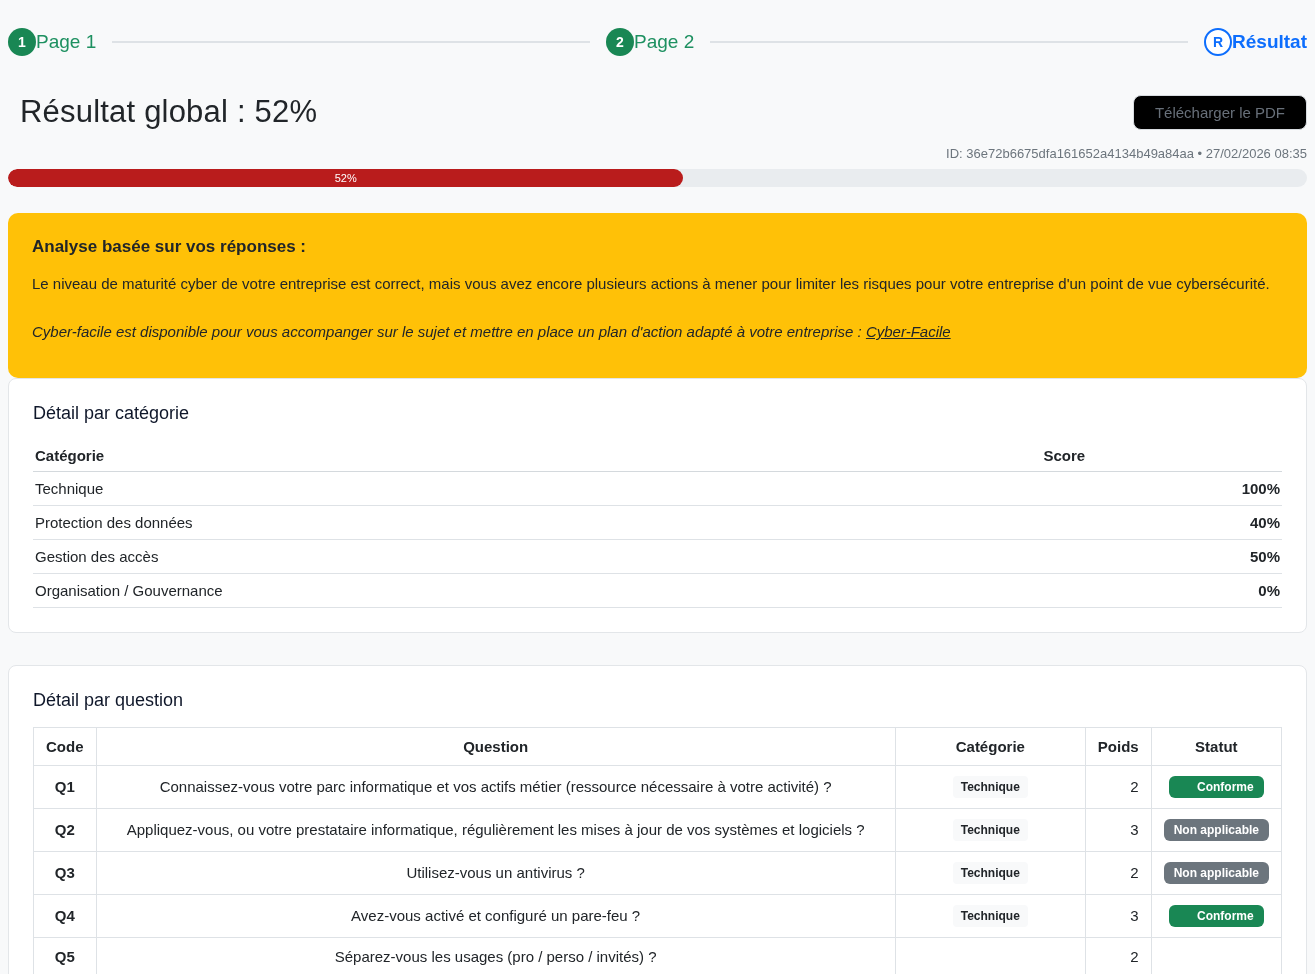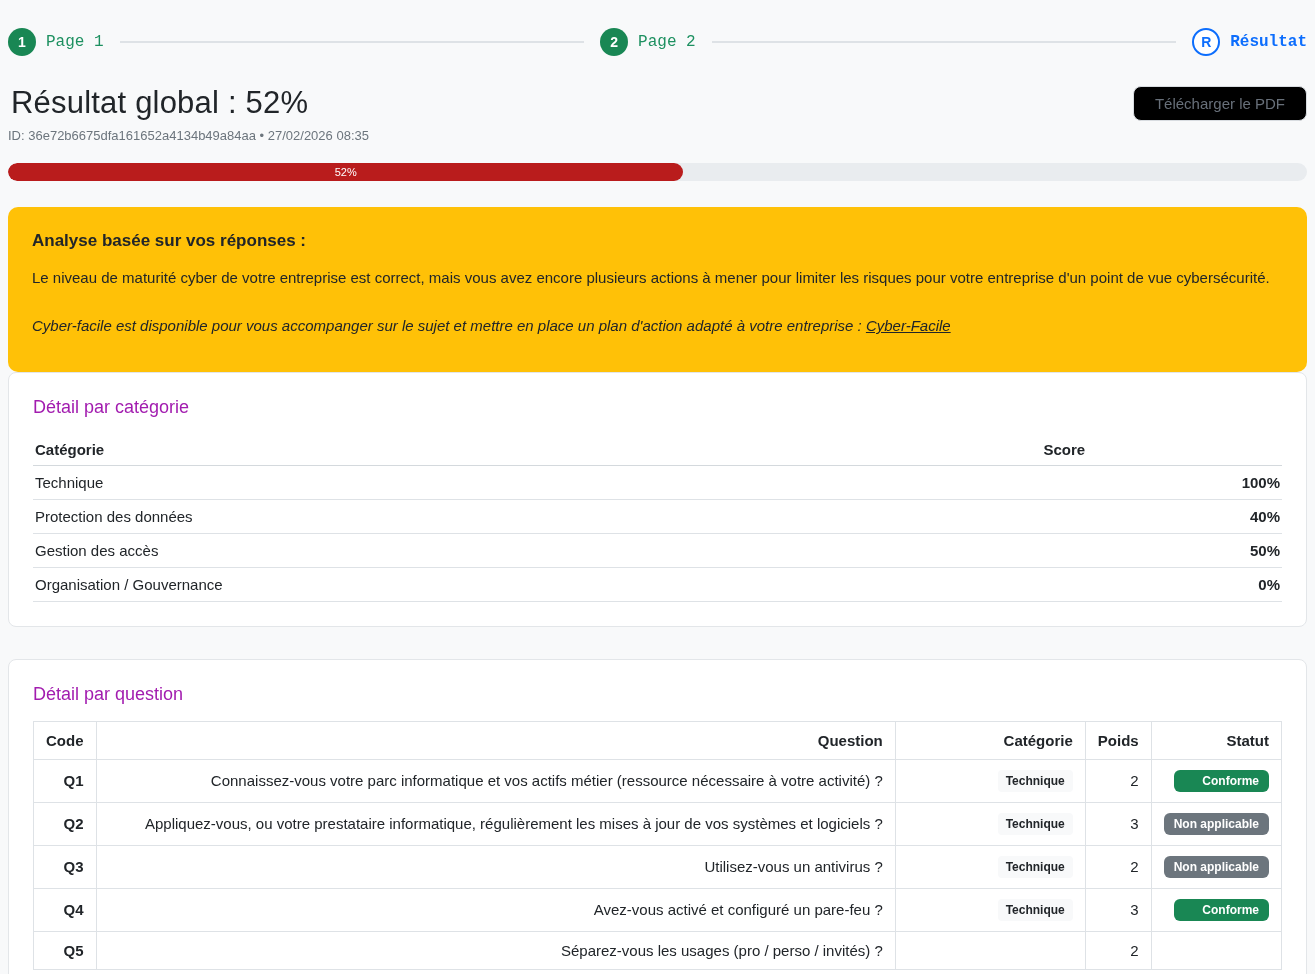--- a/index.html
+++ b/index.html
@@ -16,34 +16,34 @@
   
   .stepper { display: flex; align-items: center; margin-bottom: 26px; }
   .step { display: flex; align-items: center; flex: 0 0 auto; cursor: default; }
   .step-circle {
     width: 28px; height: 28px; border-radius: 50%;
     display: flex; align-items: center; justify-content: center;
     font-size: 14px; font-weight: 700;
   }
   .step-circle.done { background: #198754; color: #ffffff; }
   .step-circle.current { background: #ffffff; border: 2px solid #0d6efd; color: #0d6efd; }
-  .step-label { margin-left: 10px; font-size: 16px; font-family: Liberation Mono, monospace; }
+  .step-label { font-size: 19px; }
   .step-label.green { color: #1d9060; }
   .step-label.blue { color: #0d6efd; font-weight: 600; }
   .step-line { flex: 1 1 auto; height: 2px; background: #dee2e6; margin: 0 16px; }
 
   
   .header-row { display: flex; align-items: center; justify-content: space-between; margin-bottom: 4px; }
-  h1.page-title { margin: 3px; font-size: 31px; font-weight: 400; color: #212529; letter-spacing: 0.2px; }
+  h1.page-title { margin: 12px; font-size: 31px; font-weight: 400; color: #212529; letter-spacing: 0.2px; }
   .btn-outline {
     background: #000000; border: 1px solid #d8dce0; border-radius: 8px;
     color: #68707a; font-size: 15px; font-family: inherit;
     padding: 8px 21px; cursor: pointer;
   }
-  .meta { font-size: 13px; color: #6c757d; margin-bottom: 20px; }
+  .meta { font-size: 13px; color: #6c757d; margin-bottom: 8px; text-align: right; }
 
   
   .progress {
     width: 100%; height: 18px; background: #e9ecef; border-radius: 9px;
     overflow: hidden; margin-bottom: 26px;
   }
   .progress-fill {
     height: 100%; background: #b91c1c; border-radius: 9px;
     display: flex; align-items: center; justify-content: center;
   }
@@ -57,36 +57,36 @@
   .alert-title { font-size: 17px; font-weight: 700; margin-bottom: 14px; }
   .alert p { margin: 0 0 4px 0; font-size: 15px; line-height: 1.75; }
   .alert p + p { margin-top: 22px; font-style: italic; }
   .alert a { color: #212529; text-decoration: underline; }
 
   
   .card {
     background: #ffffff; border: 1px solid #e3e6e9; border-radius: 8px;
     padding: 24px; margin-bottom: 32px;
   }
-  .card-title { font-size: 18px; font-weight: 400; color: #a21caf; margin-bottom: 16px; }
+  .card-title { font-size: 18px; font-weight: 400; color: #0f172a; margin-bottom: 16px; }
 
   
   table.cat-table { width: 100%; border-collapse: collapse; font-size: 15px; }
   table.cat-table th {
     text-align: left; font-weight: 700; padding: 7px 2px;
     border-bottom: 1px solid #d4d9dd;
   }
   table.cat-table td { padding: 8px 2px; border-bottom: 1px solid #dee2e6; }
   .right { text-align: right; }
   .bold { font-weight: 700; }
 
   
   table.q-table { width: 100%; border-collapse: collapse; font-size: 15px; }
   table.q-table th, table.q-table td {
-    border: 1px solid #dee2e6; padding: 10px 12px; text-align: right;
+    border: 1px solid #dee2e6; padding: 10px 12px; text-align: center;
     vertical-align: middle;
   }
   table.q-table th { font-weight: 700; }
   table.q-table th.right, table.q-table td.right { text-align: right; }
   td.code { font-weight: 700; }
   col.c-code { width: 60px; }
   col.c-question { width: auto; }
   col.c-category { width: 190px; }
   col.c-weight { width: 61px; }
   col.c-status { width: 116px; }

